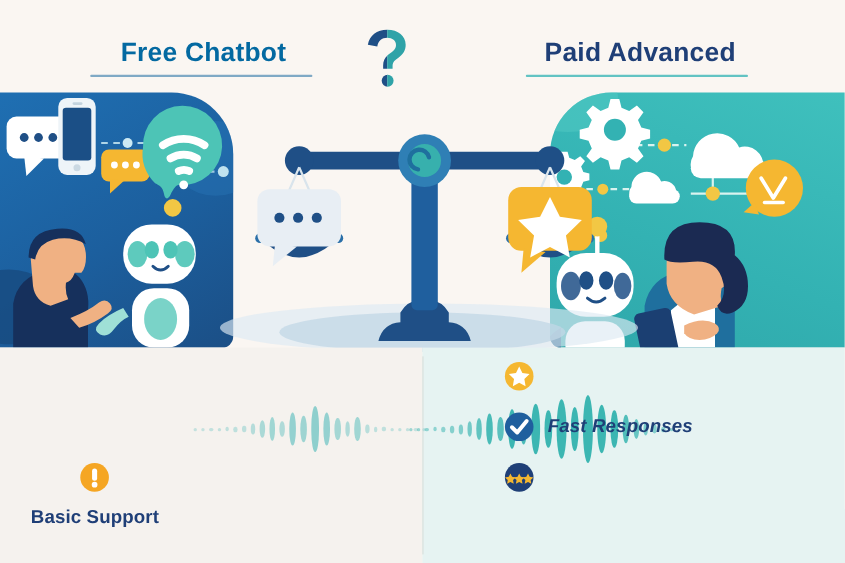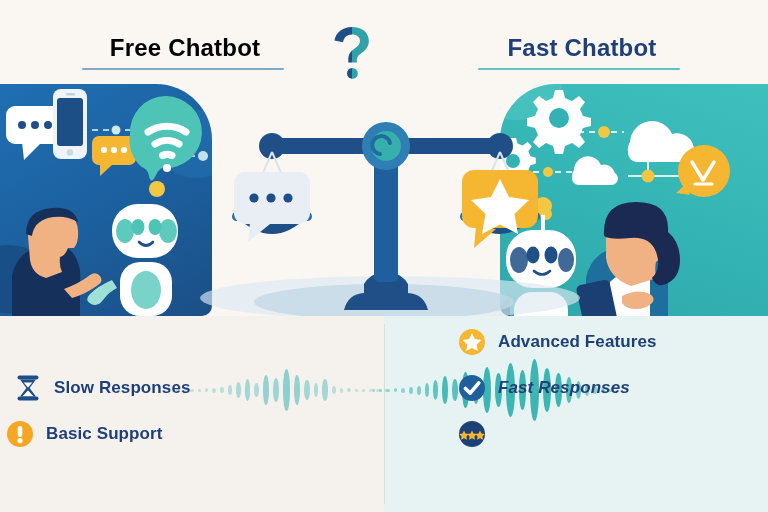--- a/index.html
+++ b/index.html
@@ -61,42 +61,42 @@
   .bot-divider{position:absolute;left:384px;top:8px;width:1px;height:180px;background:#d8ded9;}
 
   .feat{position:absolute;display:flex;align-items:center;gap:12px;}
   .feat .ic{width:28px;height:28px;flex:0 0 28px;position:relative;}
   .feat .lbl{
     font-size:17px;font-weight:bold;color:#1f3f77;white-space:nowrap;
     letter-spacing:.1px;
   }
   .fl1{left:14px;top:12px;}
   .fl2{left:14px;top:58px;}
-  .fl3{left:6px;top:104px;}
+  .fl3{left:28px;top:104px;flex-direction:column;}
   .fr1{left:458px;top:12px;}
   .fr2{left:458px;top:58px;font-style:italic;}
   .fr3{left:458px;top:104px;}
 
   .wave{position:absolute;display:flex;align-items:center;gap:4px;height:60px;}
   .wave i{display:block;border-radius:50%;}
   .wave-left{left:176px;top:44px;}
   .wave-right{left:372px;top:44px;}
 
   svg{display:block;overflow:visible;}
 </style>
 </head>
 <body>
 
 <div class="stage">
 
   <div class="header">
-    <div class="title title-left" style="color: #000000;">Free Chatbot</div>
+    <div class="title title-left" style="color: #0369a1;">Free Chatbot</div>
     <div class="title-rule rule-left" style="background: rgb(127, 169, 197);"></div>
 
-    <div class="title title-right" style="color: rgb(31, 63, 119);">Fast Chatbot</div>
+    <div class="title title-right" style="color: rgb(31, 63, 119);">Paid Advanced</div>
     <div class="title-rule rule-right" style="background: rgb(98, 195, 195);"></div>
 
     <div class="qmark">
       <svg viewBox="0 0 44 56" width="44" height="56">
         <defs>
           <clipPath id="qL">
               <rect x="0" y="0" width="22" height="56"></rect>
             </clipPath>
           <clipPath id="qR">
               <rect x="22" y="0" width="22" height="56"></rect>
@@ -343,52 +343,39 @@
         <i style="width: 6.8px; height: 34px; background: rgb(60, 182, 178); opacity: 1;"></i>
         <i style="width: 5.9px; height: 26px; background: rgb(60, 182, 178); opacity: 0.88;"></i>
         <i style="width: 5px; height: 18px; background: rgb(60, 182, 178); opacity: 0.75;"></i>
         <i style="width: 4.3px; height: 12px; background: rgb(60, 182, 178); opacity: 0.65;"></i>
         <i style="width: 3.9px; height: 8px; background: rgb(60, 182, 178); opacity: 0.58;"></i>
         <i style="width: 3.6px; height: 5px; background: rgb(60, 182, 178); opacity: 0.53;"></i>
         <i style="width: 3.3px; height: 3px; background: rgb(60, 182, 178); opacity: 0.5;"></i>
       </div>
 
 
-    <div class="feat fl2">
-      <span class="ic">
-        <svg viewBox="0 0 28 28" width="28" height="28">
-          <rect x="3.5" y="1.5" width="21" height="4" rx="2" fill="#1f4f86"></rect>
-          <rect x="3.5" y="22.5" width="21" height="4" rx="2" fill="#1f4f86"></rect>
-          <path d="M6 5.5 L22 5.5 L15.6 14 L22 22.5 L6 22.5 L12.4 14 Z" fill="#1f4f86"></path>
-          <path d="M9.6 8.6 L18.4 8.6 L14 13.6 Z" fill="#ffffff"></path>
-          <path d="M14 16.6 L19.2 22 L8.8 22 Z" fill="#ffffff"></path>
-        </svg>
-      </span>
-      <span class="lbl">Slow Responses</span>
-    </div>
 
     <div class="feat fl3">
       <span class="ic">
         <svg viewBox="0 0 28 28" width="28" height="28">
           <circle cx="14" cy="14" r="13" fill="#f5a623"></circle>
           <rect x="11.7" y="6" width="4.6" height="11" rx="2.3" fill="#ffffff"></rect>
           <circle cx="14" cy="20.6" r="2.6" fill="#ffffff"></circle>
         </svg>
       </span>
       <span class="lbl">Basic Support</span>
     </div>
 
     <div class="feat fr1">
       <span class="ic">
         <svg viewBox="0 0 28 28" width="28" height="28">
           <circle cx="14" cy="14" r="13" fill="#f5b731"></circle>
           <path d="M14 5.2 l2.9 5.9 l6.5 .9 l-4.7 4.6 l1.1 6.5 l-5.8 -3.1 l-5.8 3.1 l1.1 -6.5 l-4.7 -4.6 l6.5 -.9 z" fill="#ffffff"></path>
         </svg>
       </span>
-      <span class="lbl">Advanced Features</span>
     </div>
 
     <div class="feat fr2">
       <span class="ic">
         <svg viewBox="0 0 28 28" width="28" height="28">
           <circle cx="14" cy="14" r="13" fill="#1f5f9e"></circle>
           <path d="M7.4 14.4 L12.2 19.2 L20.8 8.8" stroke="#ffffff" stroke-width="3.6" fill="none" stroke-linecap="round" stroke-linejoin="round"></path>
         </svg>
       </span>
       <span class="lbl">Fast Responses</span>

